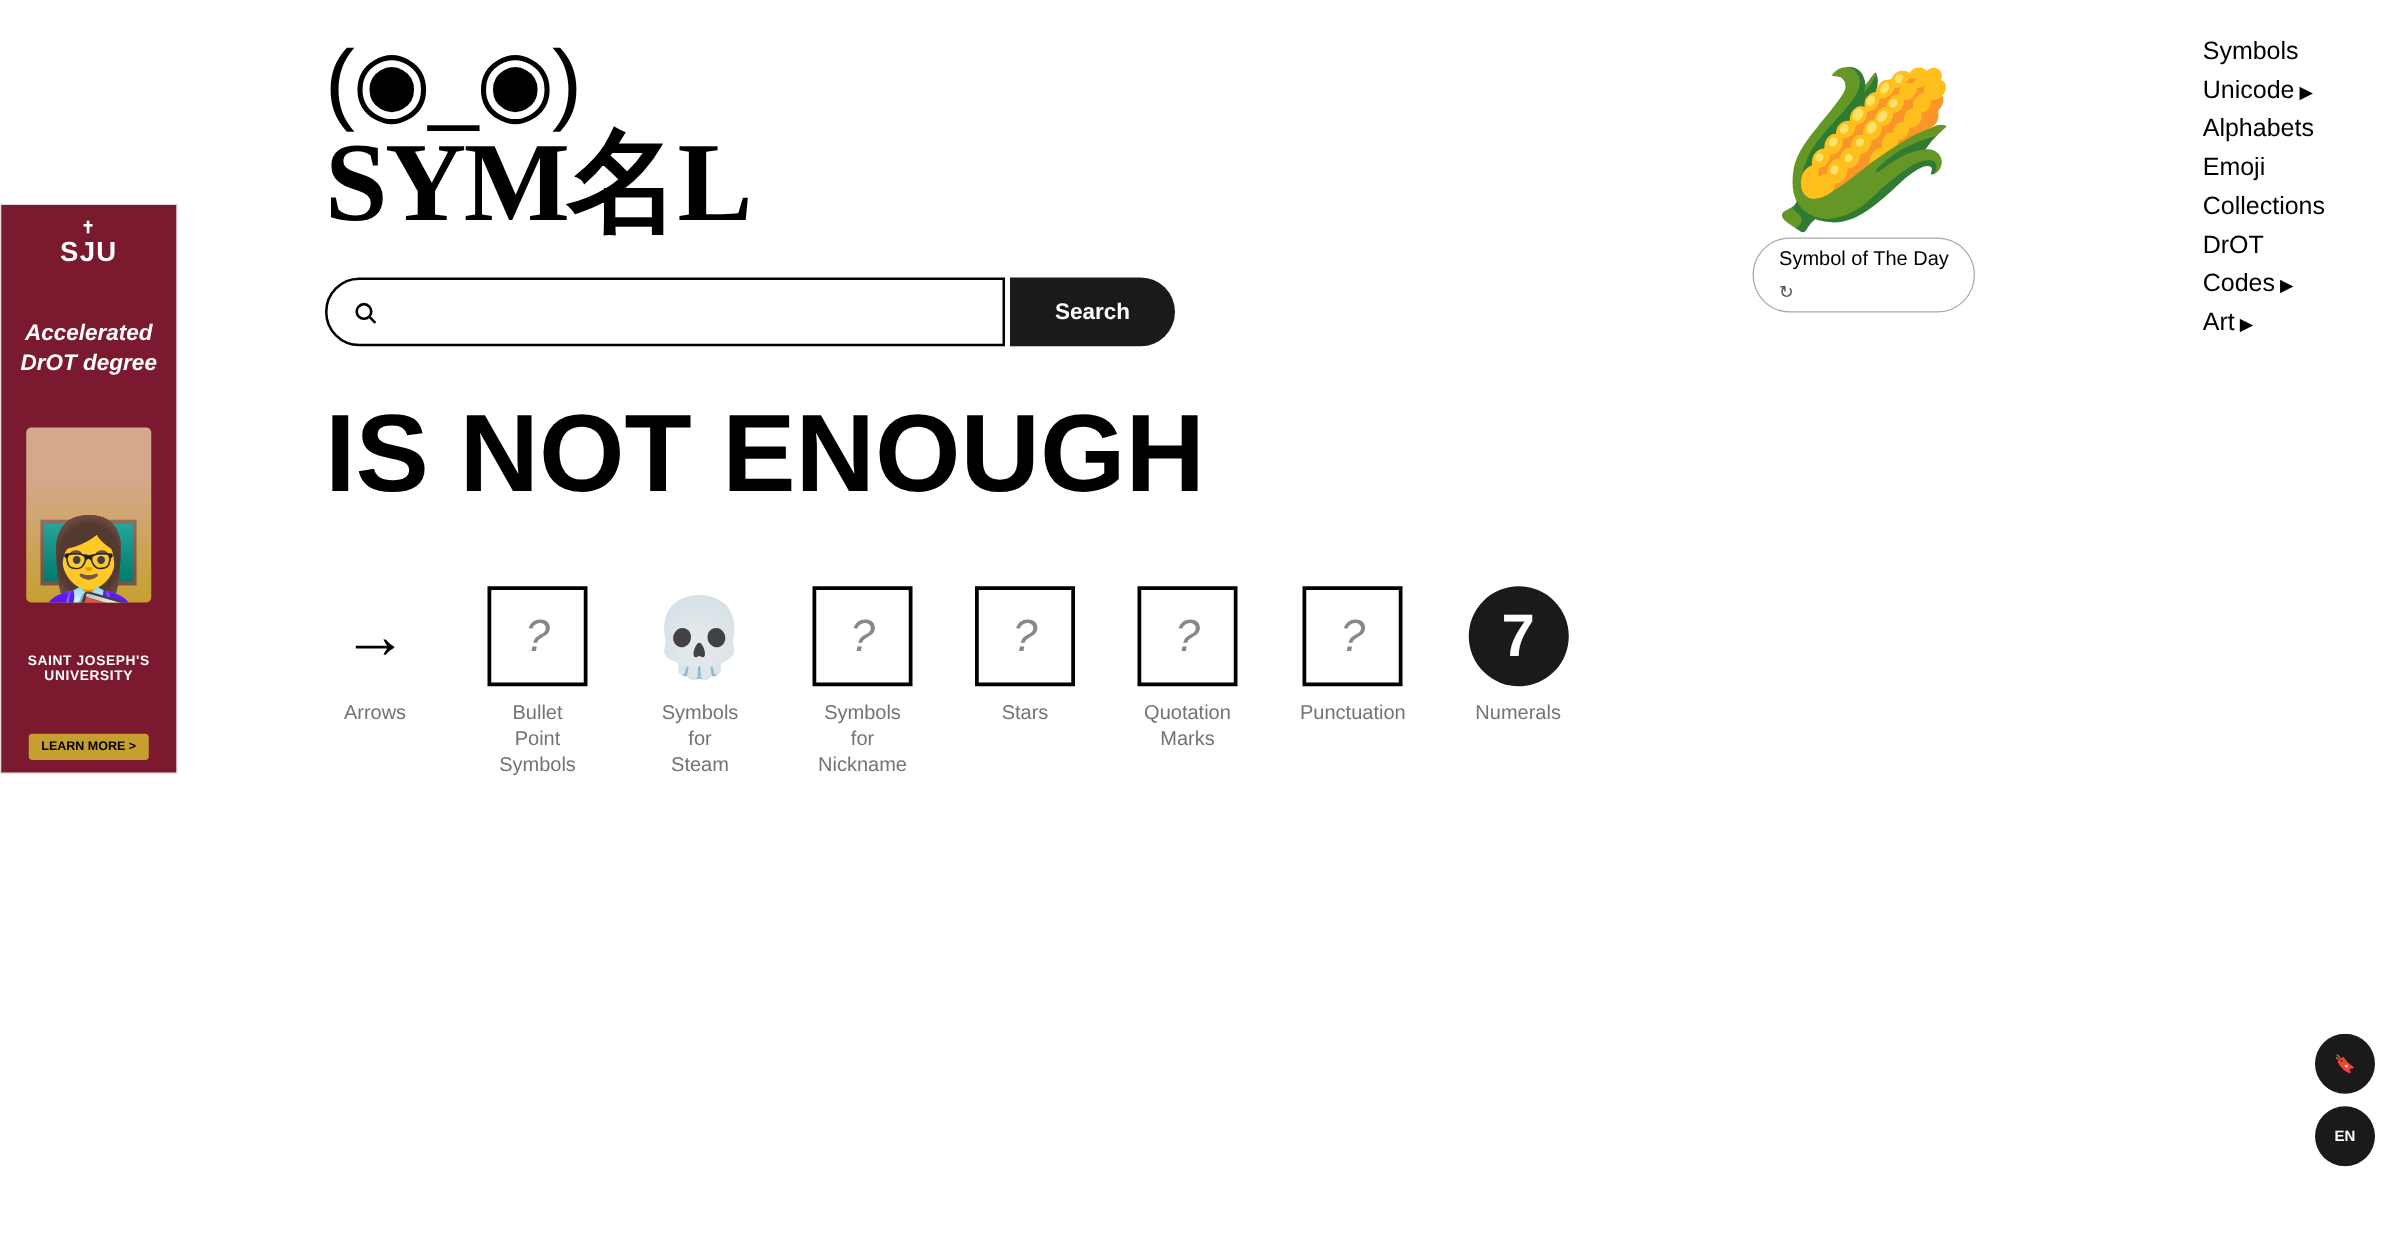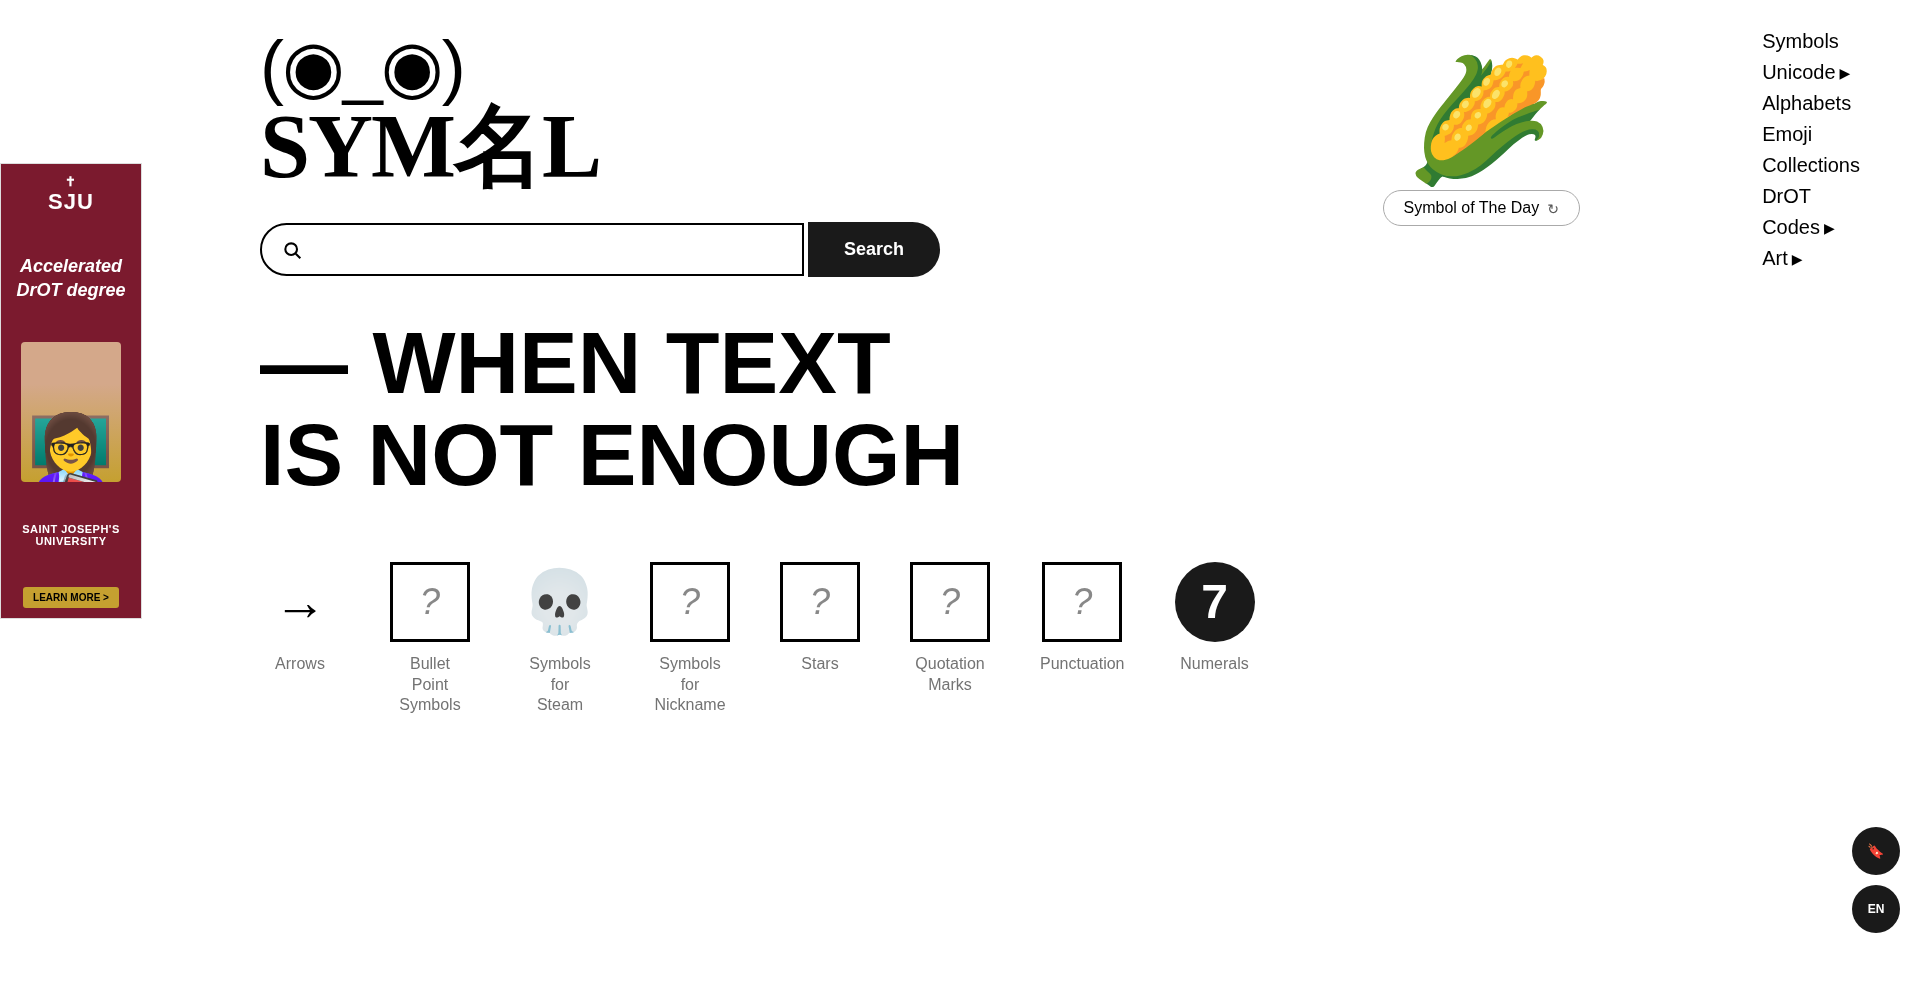--- a/index.html
+++ b/index.html
@@ -92,21 +92,20 @@
       font-weight: 900;
       color: #000;
       letter-spacing: -2px;
       line-height: 1;
       font-family: Liberation Serif, serif;
     }
 
     
     #search-area {
       display: flex;
-      align-items: center;
       gap: 4px;
       margin-bottom: 40px;
       max-width: 680px;
     }
     #search-input-wrapper {
       flex: 1;
       display: flex;
       align-items: center;
       border: 2px solid #000;
       border-radius: 50px 0 0 50px;
@@ -230,23 +229,24 @@
       line-height: 1;
     }
     #symbol-day-btn {
       border: 1.5px solid #aaa;
       border-radius: 50px;
       padding: 8px 20px;
       font-size: 16px;
       background: #fff;
       cursor: pointer;
       display: flex;
-      align-items: flex-end;
+      align-items: flex-start;
       gap: 8px;
       white-space: nowrap;
+      flex-direction: column;
     }
     #symbol-day-btn .refresh {
       font-size: 14px;
       color: #555;
     }
 
     
     #bottom-right-btns {
       position: fixed;
       right: 20px;
@@ -314,21 +314,20 @@
       <svg id="search-icon-svg" viewBox="0 0 24 24" fill="none" stroke="#000" stroke-width="2.5">
         <circle cx="11" cy="11" r="7"></circle>
         <line x1="16.5" y1="16.5" x2="22" y2="22"></line>
       </svg>
       <input id="search-input" type="text" style="border: none; outline: none; font-size: 18px; width: 100%;" placeholder="">
     </div>
     <button id="search-button">Search</button>
   </div>
 
   <div id="tagline">
-    <div>— WHEN TEXT</div>
     <div>IS NOT ENOUGH</div>
   </div>
 
   <div id="categories">
 
     <div class="cat-item">
       <div class="cat-icon arrow-icon">→</div>
       <div class="cat-label">Arrows</div>
     </div>
 

